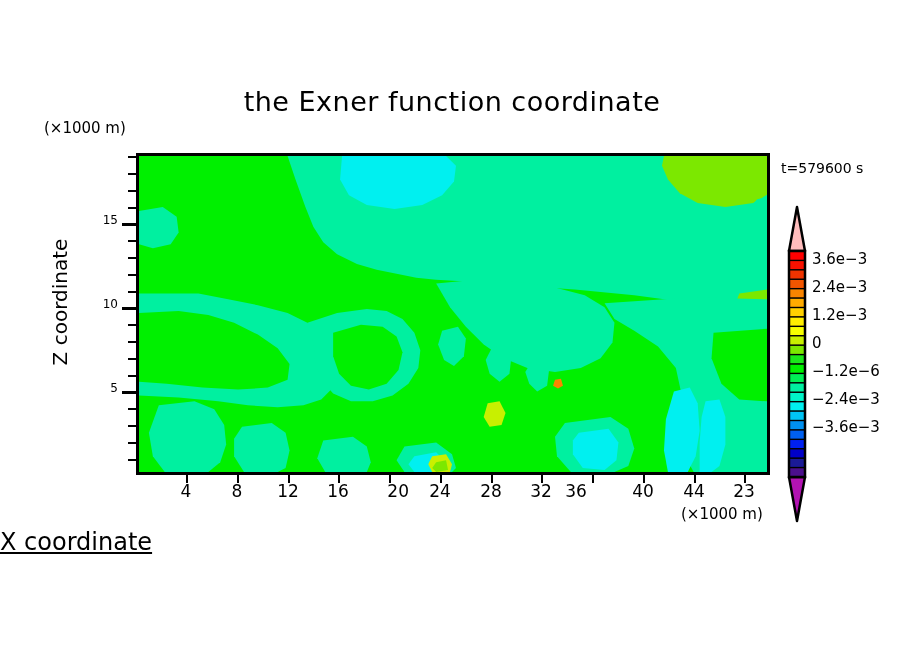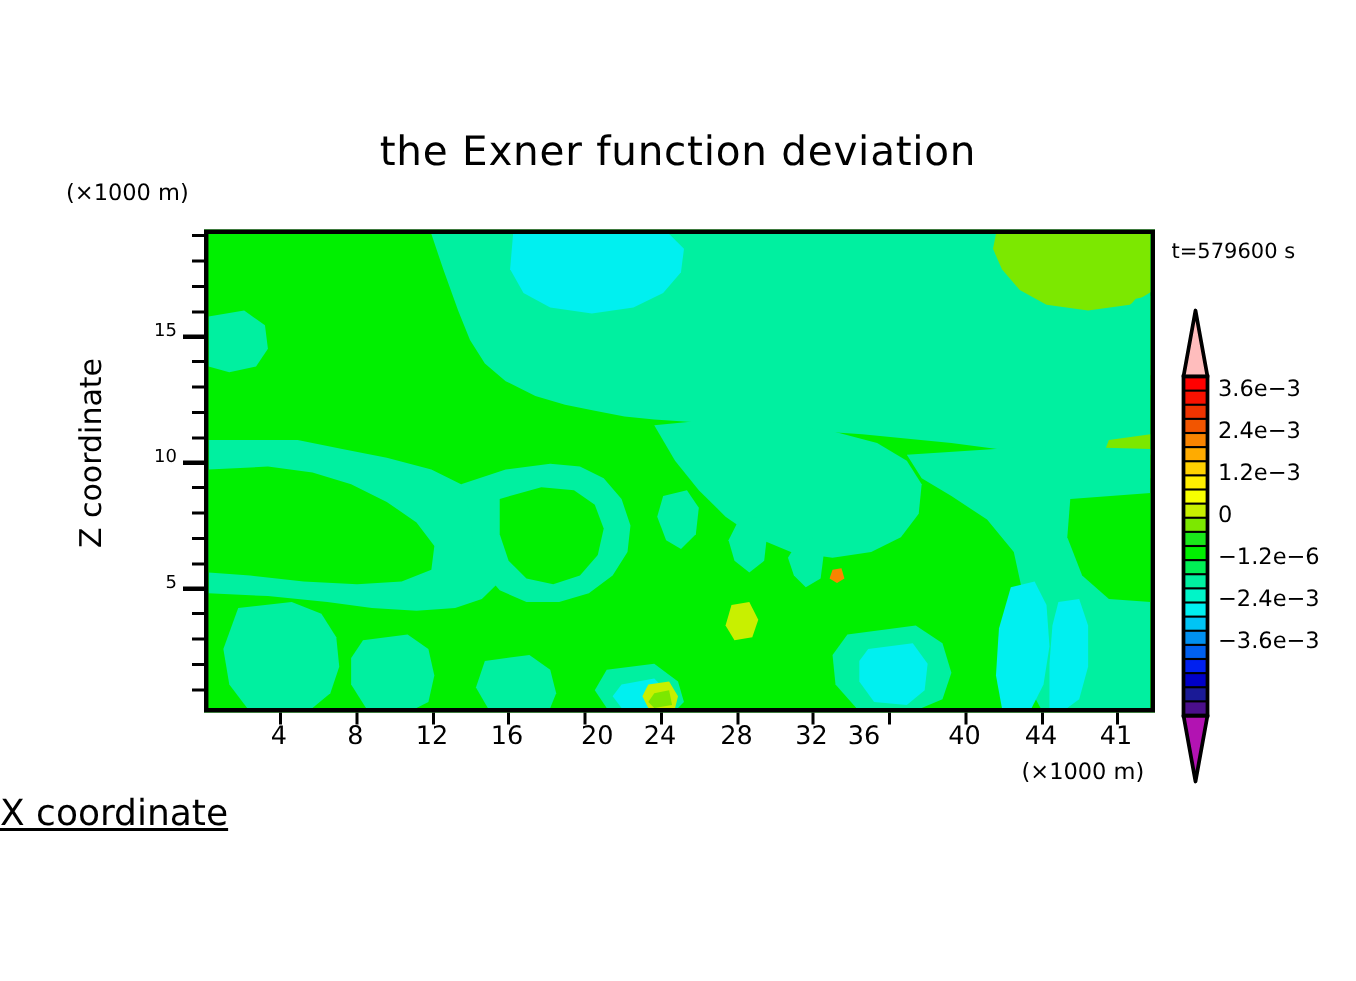--- a/index.html
+++ b/index.html
@@ -29,21 +29,21 @@
   #ylab{position:absolute;left:-40px;top:290px;width:200px;text-align:center;font-size:20px;
         transform:rotate(-90deg);transform-origin:50% 50%;}
 
   #cbwrap{position:absolute;left:775px;top:203px;width:40px;height:322px;}
   #cbwrap svg{display:block;}
   .cbl{position:absolute;left:812px;font-size:15px;white-space:nowrap;}
 </style>
 </head>
 <body>
 
-<div id="title">the Exner function deviation</div>
+<div id="title">the Exner function coordinate</div>
 
 <div id="zunit">(×1000 m)</div>
 
 <div id="plotbox">
   <div id="field">
     <svg viewBox="0 0 634 322" preserveAspectRatio="none">
       <rect x="0" y="0" width="634" height="322" fill="#00f000"></rect>
 
       <path fill="#00f0a0" d="M150,0 L634,0 L634,150 L620,146 L560,150 L500,142
         L440,136 L380,132 L330,128 L300,126 L280,124 L260,120 L240,116 L220,110
@@ -144,21 +144,21 @@
 <div class="xtl" style="left:237px;">8</div>
 <div class="xtl" style="left:288px;">12</div>
 <div class="xtl" style="left:338px;">16</div>
 <div class="xtl" style="left:389px;text-align:right;">20</div>
 <div class="xtl" style="left:440px;">24</div>
 <div class="xtl" style="left:491px;">28</div>
 <div class="xtl" style="left:541px;">32</div>
 <div class="xtl" style="left:576px;">36</div>
 <div class="xtl" style="left:643px;">40</div>
 <div class="xtl" style="left:694px;">44</div>
-<div class="xtl" style="left:744px;">41</div>
+<div class="xtl" style="left:744px;">23</div>
 
 <div class="ytick" style="top:459px;"></div>
 <div class="ytick" style="top:442px;"></div>
 <div class="ytick" style="top:425px;"></div>
 <div class="ytick" style="top:408px;"></div>
 <div class="ytick" style="top:375px;"></div>
 <div class="ytick" style="top:358px;"></div>
 <div class="ytick" style="top:341px;"></div>
 <div class="ytick" style="top:324px;"></div>
 <div class="ytick" style="top:291px;"></div>

